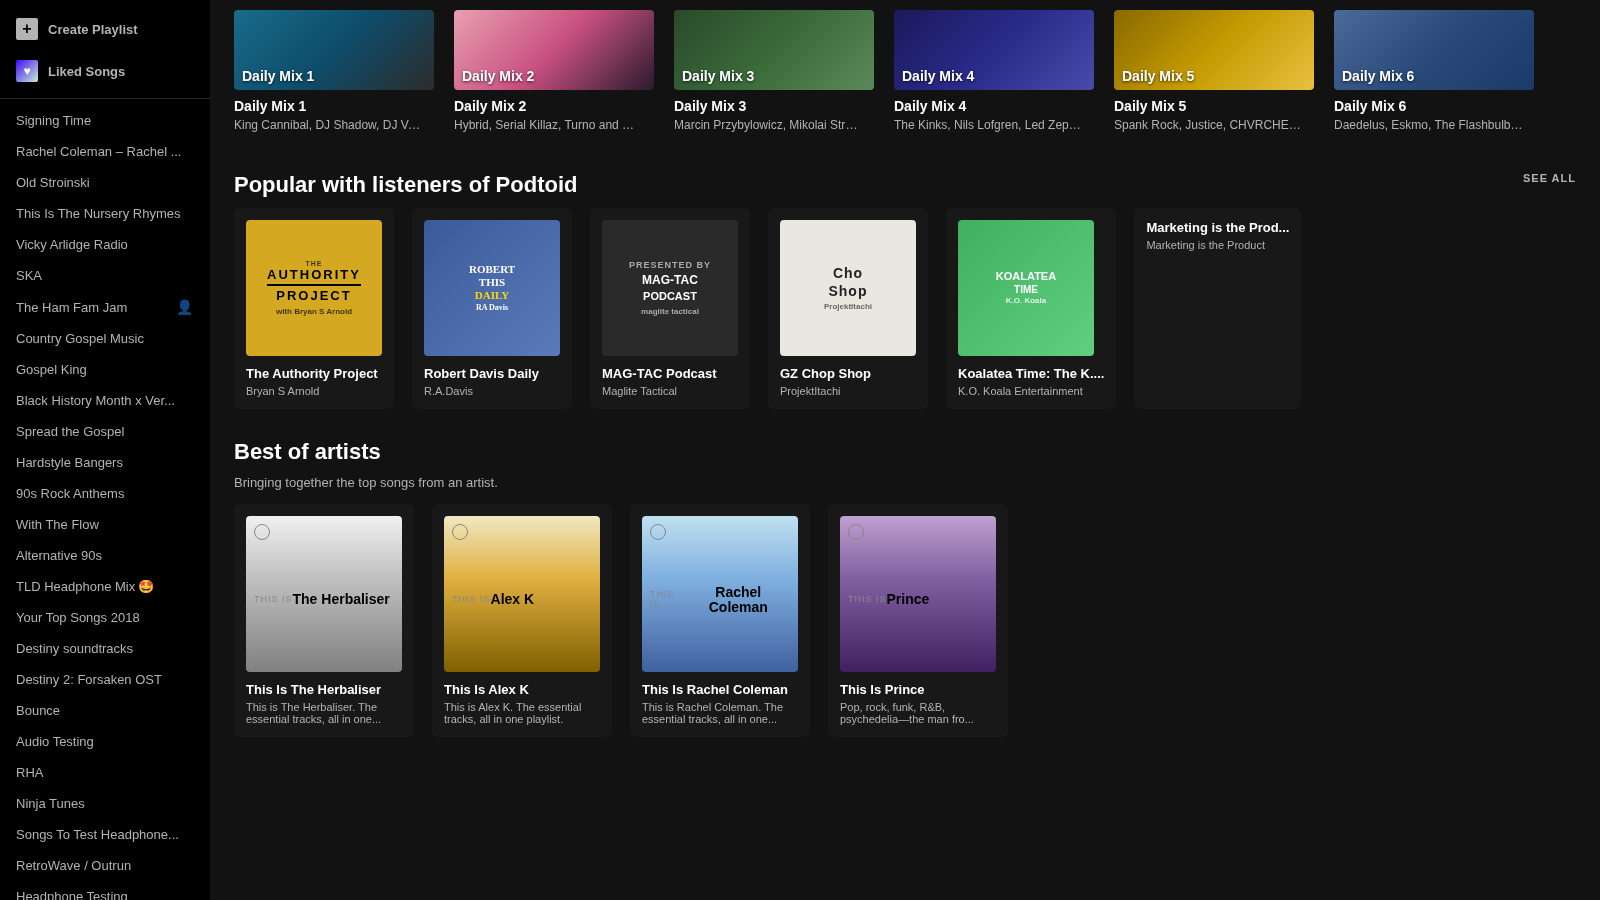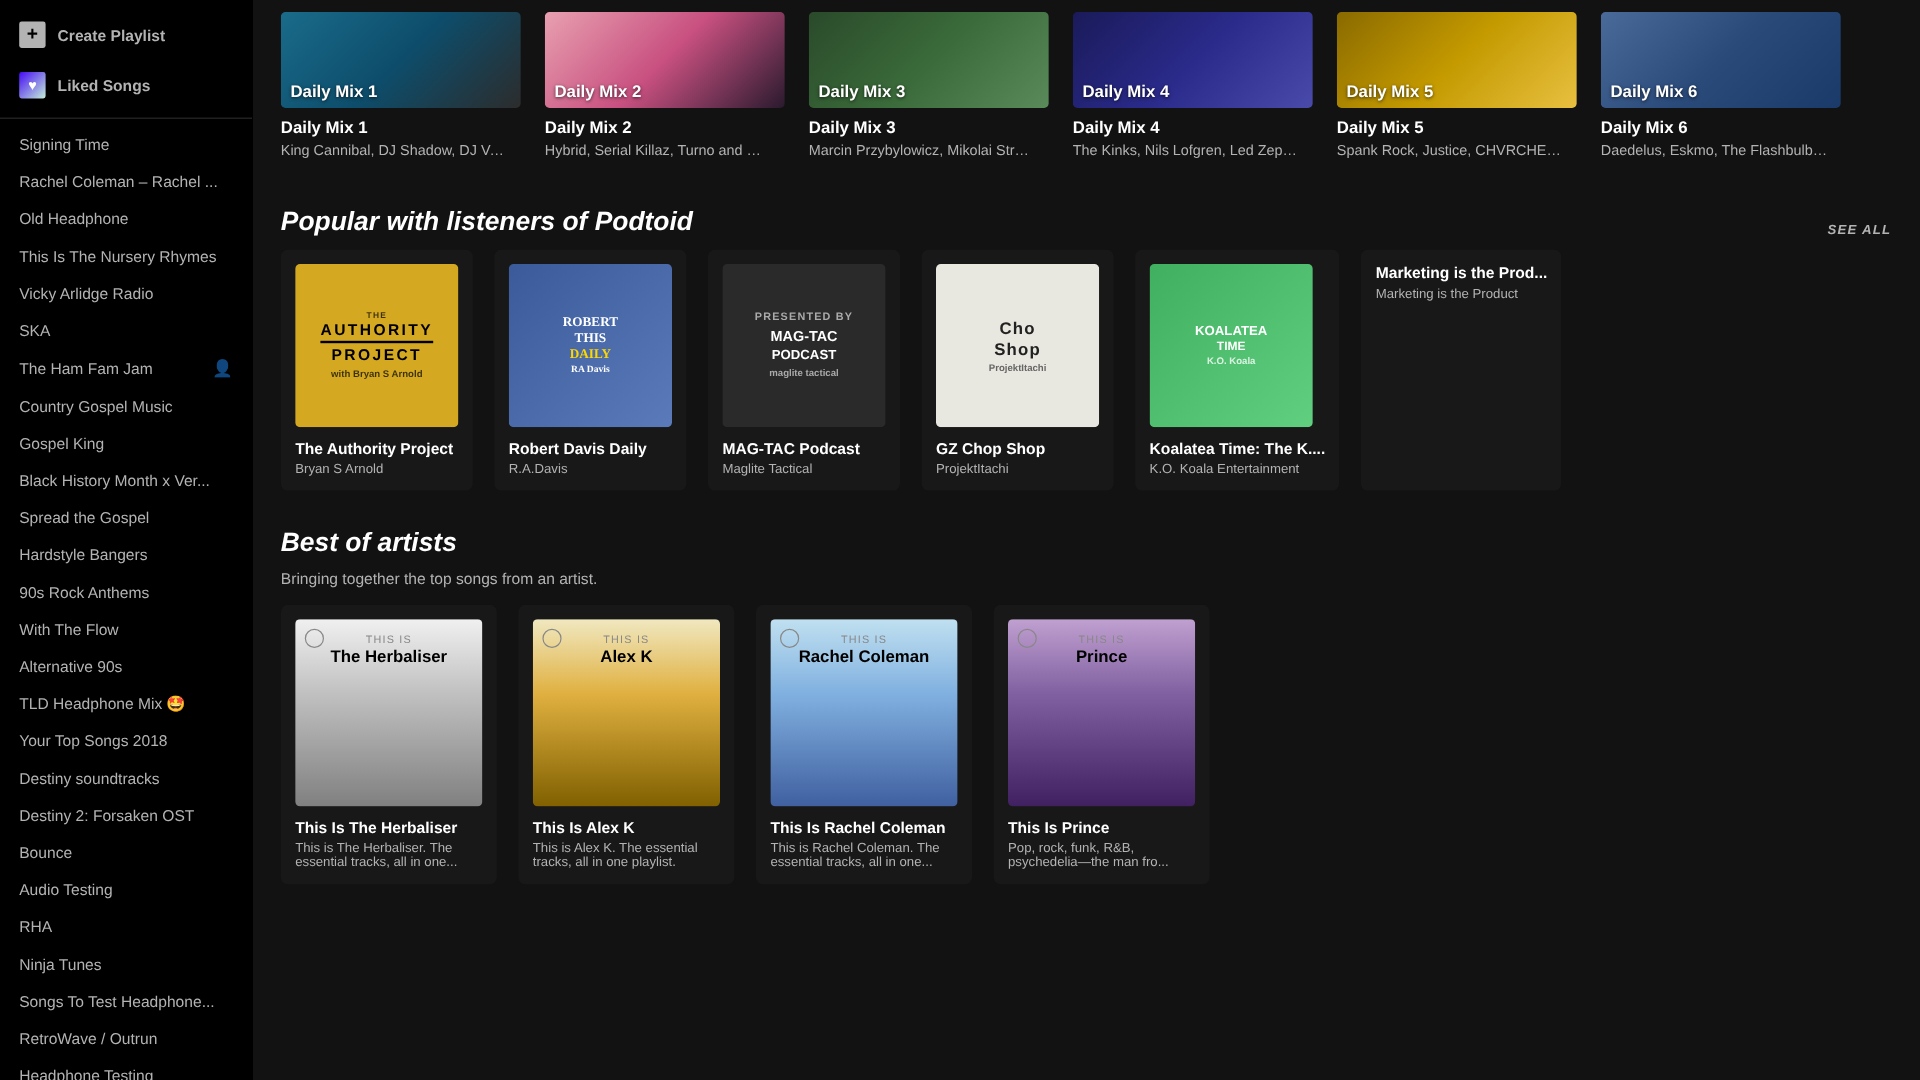--- a/index.html
+++ b/index.html
@@ -133,24 +133,23 @@
       color: #b3b3b3;
       overflow: hidden;
       text-overflow: ellipsis;
       white-space: nowrap;
       max-width: 190px;
     }
 
     
     .section-header {
       display: flex;
-      align-items: flex-end;
+      align-items: flex-start;
       justify-content: space-between;
       margin: 20px 0 10px 0;
-      font-style: italic;
     }
     .section-title {
       font-size: 22px;
       font-weight: 700;
       color: #fff;
     }
     .see-all-btn {
       font-size: 11px;
       font-weight: 700;
       color: #b3b3b3;
@@ -310,21 +309,21 @@
       font-weight: 700;
       text-align: center;
       padding: 8px;
     }
 
     
     .this-is-card {
       width: 100%;
       height: 100%;
       display: flex;
-      flex-direction: column;
+      flex-direction: row;
       align-items: center;
       justify-content: flex-start;
       padding: 12px 8px 0 8px;
     }
     .this-is-label {
       font-size: 9px;
       color: #888;
       text-transform: uppercase;
       letter-spacing: 1px;
       margin-bottom: 2px;
@@ -369,21 +368,21 @@
   <hr class="sidebar-divider">
 
   <div id="sidebar-items">
       <div class="sidebar-item">
         <span>Signing Time</span>
       </div>
       <div class="sidebar-item">
         <span>Rachel Coleman – Rachel ...</span>
       </div>
       <div class="sidebar-item">
-        <span>Old Headphone</span>
+        <span>Old Stroinski</span>
       </div>
       <div class="sidebar-item">
         <span>This Is The Nursery Rhymes</span>
       </div>
       <div class="sidebar-item">
         <span>Vicky Arlidge Radio</span>
       </div>
       <div class="sidebar-item">
         <span>SKA</span>
       </div>

